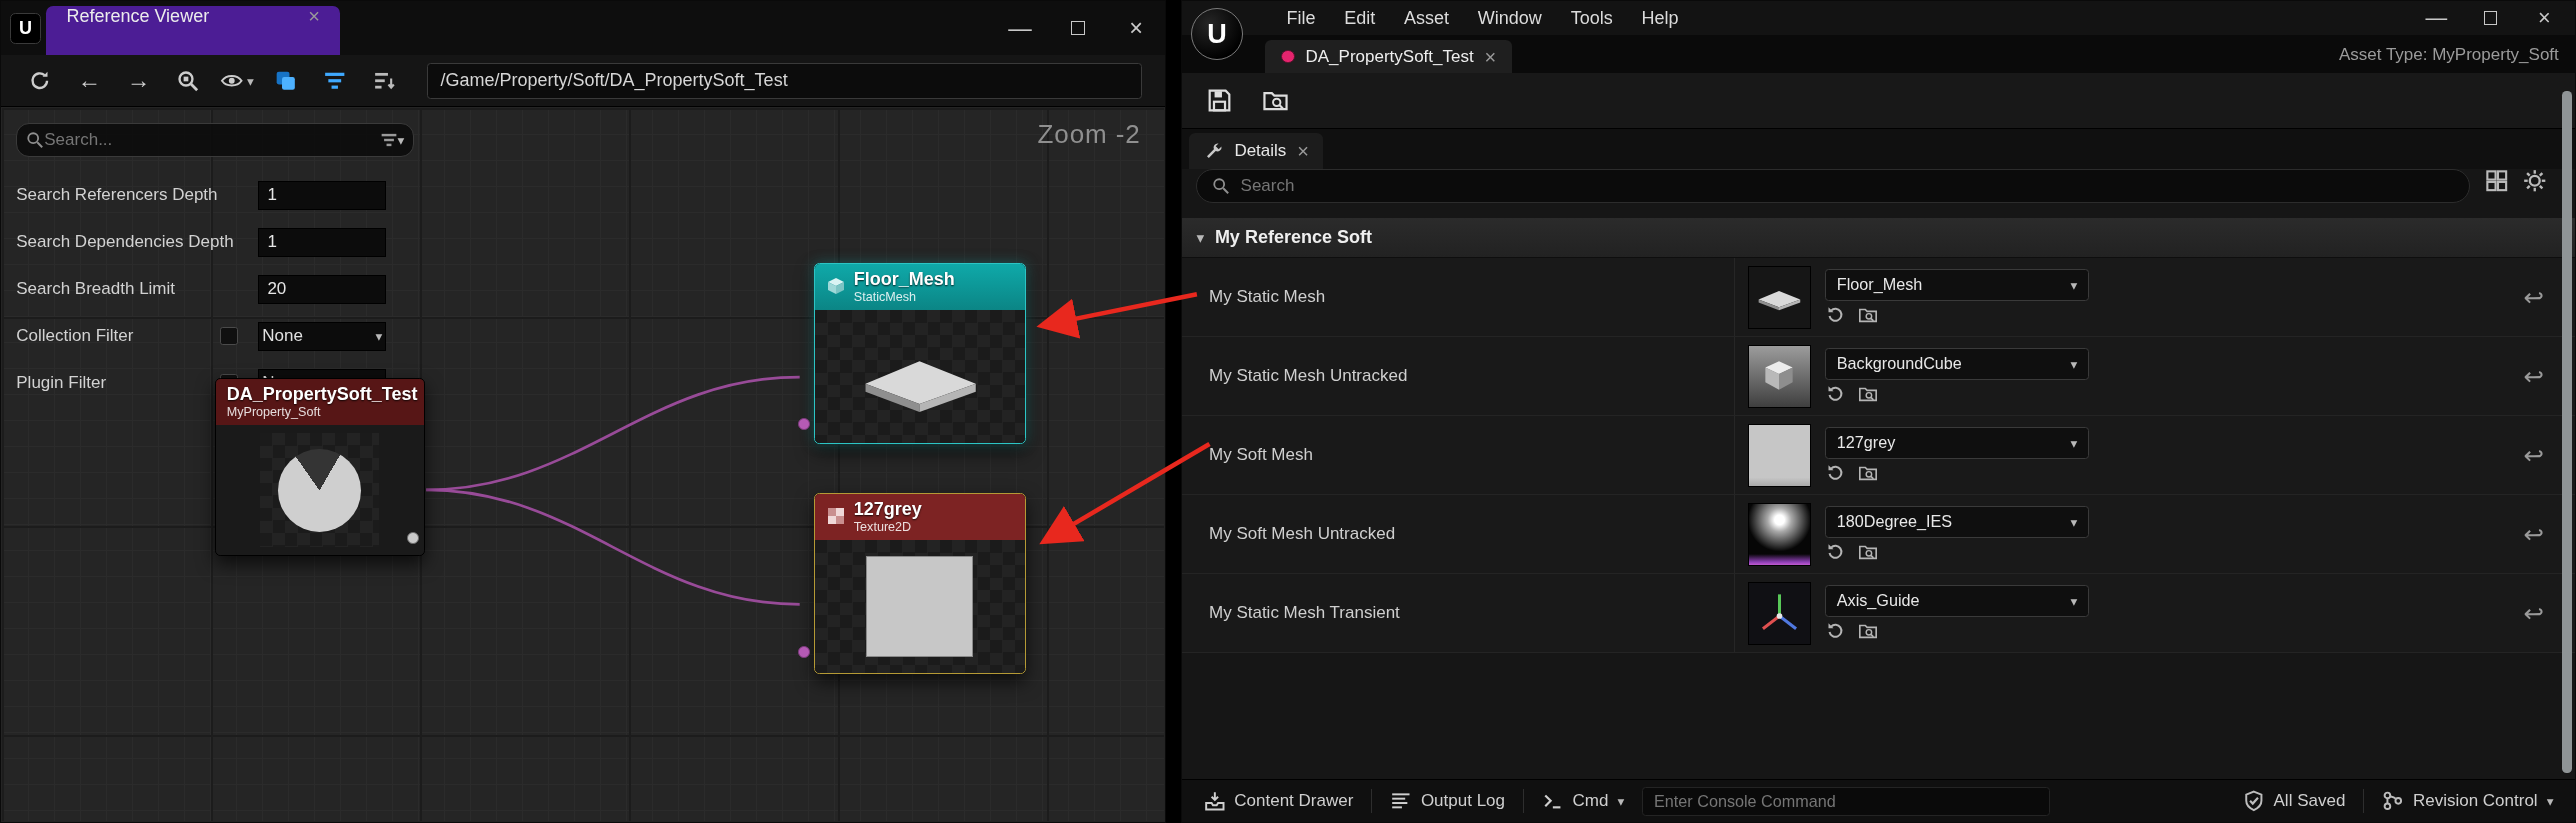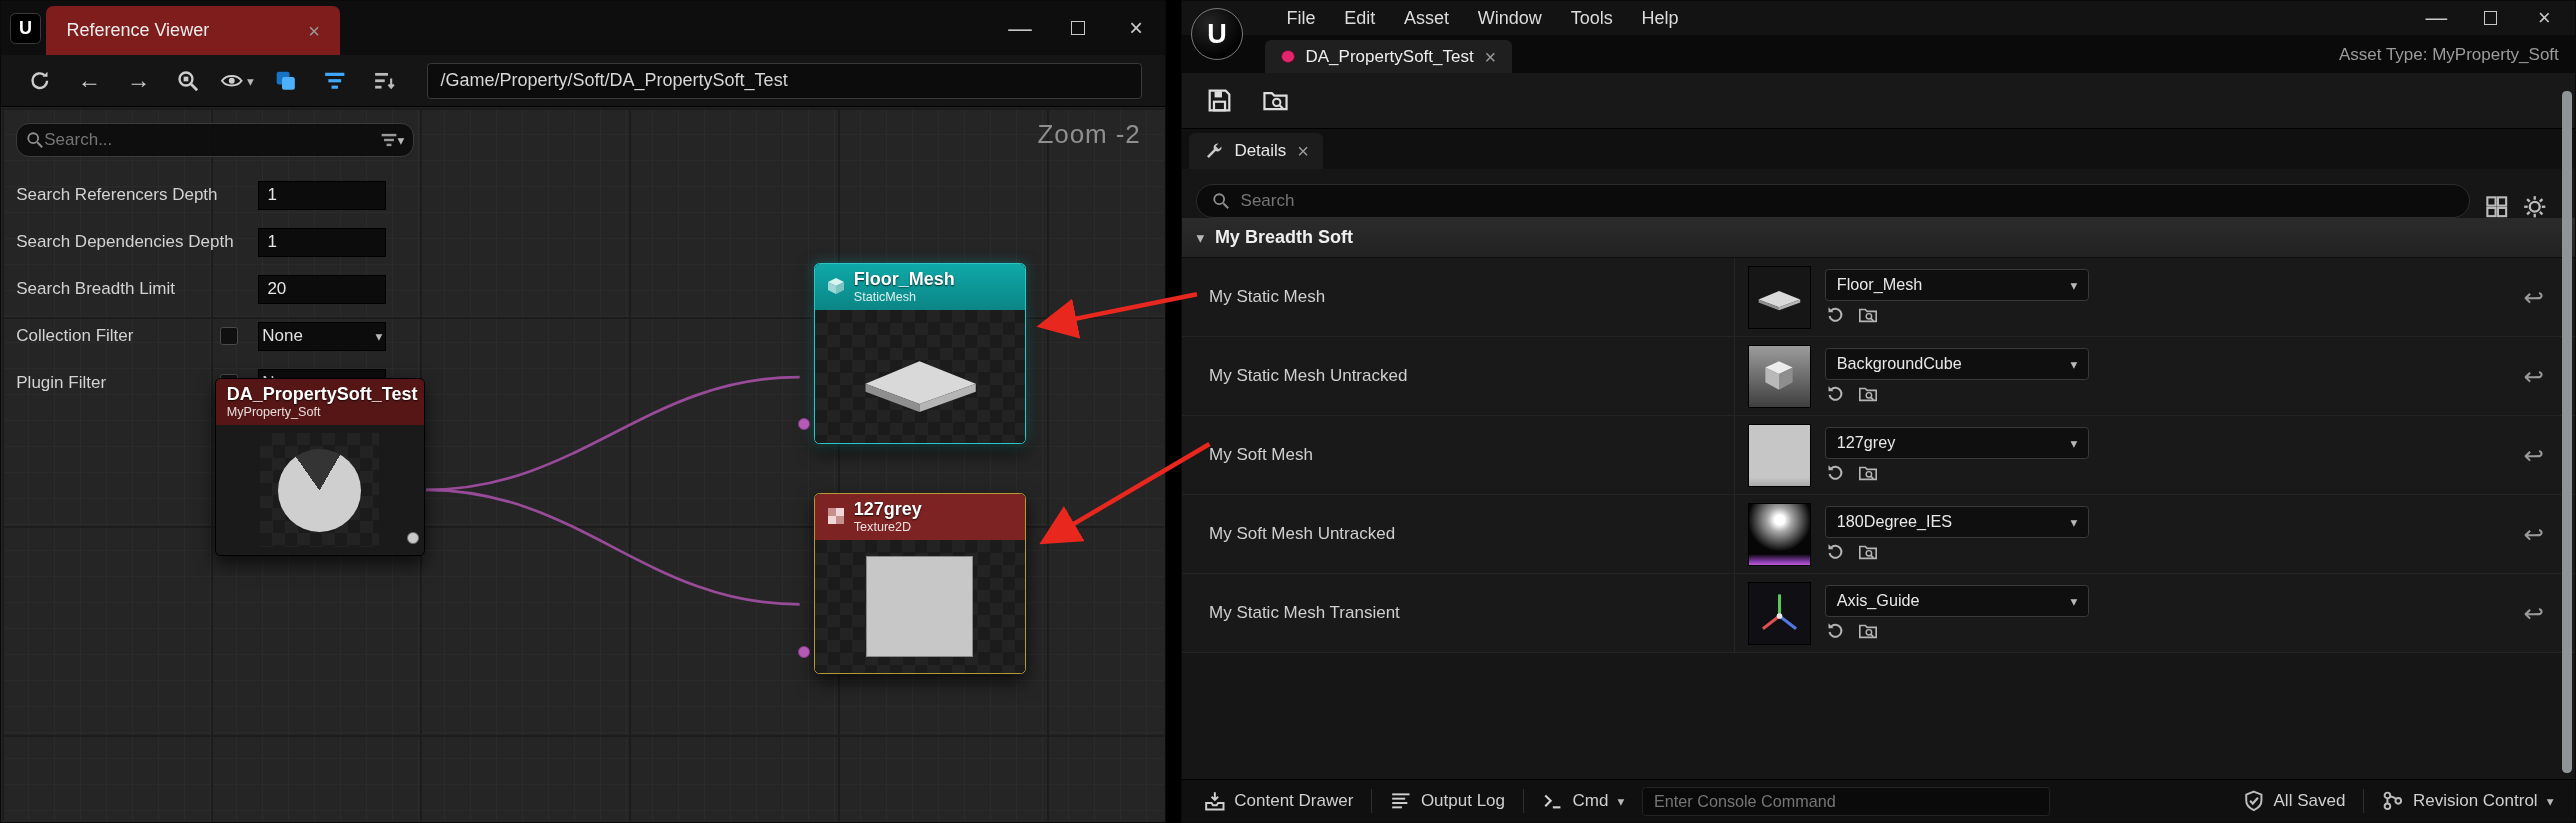--- a/index.html
+++ b/index.html
@@ -6,21 +6,21 @@
   html,body{width:2576px;height:823px;background:#000;overflow:hidden;position:relative;
     font-family:"Liberation Sans","DejaVu Sans",sans-serif;color:#ccc}
   svg{display:block}
   .svgi{width:23.5px;height:23.5px}
 
   
   #lw{position:absolute;left:0;top:0;width:1166px;height:823px;background:#242424;border:0.9px solid #0a0a0a}
   .lw-title{height:54px;background:#0e0e0e;display:flex;align-items:stretch;position:relative}
   .ue-badge{width:31px;height:31px;margin:11.7px 5.4px 11.7px 9px;background:#000;border:0.9px solid #3a3a3a;border-radius:5.4px;
     color:#fff;font-weight:bold;font-size:18px;display:flex;align-items:center;justify-content:center}
-  .lw-tab{display:flex;align-items:center;gap:99px;background:#7f1d1d;padding:0 20px;margin-top:5.4px;
+  .lw-tab{display:flex;gap:99px;background:#4c1d95;padding:0 20px;margin-top:5.4px;
     border-radius:7.2px 7.2px 0 0;font-size:18px;color:#ececec}
   .tab-x{color:#9a9a9a;font-size:20px;line-height:1}
   .win-ctrls{margin-left:auto;display:flex;align-items:center}
   .wc{width:58px;height:54px;display:flex;align-items:center;justify-content:center;color:#c8c8c8;font-size:23.5px}
   .maxbox{width:14.4px;height:14.4px;border:1.8px solid #c8c8c8;display:block}
   .lw-toolbar{height:52px;background:#151515;border-bottom:0.9px solid #000;display:flex;align-items:center;padding:0 18px;gap:7.2px}
   .tbtn{height:40px;min-width:42px;display:flex;align-items:center;justify-content:center;gap:3.6px;border-radius:3.6px;color:#cfcfcf;font-size:23.5px}
   .caret{font-size:13.5px;color:#b9b9b9}
   .path-field{flex:1;height:36px;margin-left:14.4px;margin-right:5.4px;background:#0c0c0c;border:0.9px solid #3a3a3a;border-radius:3.6px;
     display:flex;align-items:center;padding:0 12.6px;font-size:18px;color:#d6d6d6;white-space:nowrap;overflow:hidden}
@@ -76,21 +76,21 @@
     color:#fff;display:flex;align-items:center;justify-content:center;font-size:27px;font-weight:bold}
   .rw-tabstrip{height:38px;background:#0a0a0a;display:flex;align-items:flex-end;padding-left:83px;position:relative}
   .rw-tab{height:33px;background:#1f1f1f;border-radius:6.3px 6.3px 0 0;display:flex;align-items:center;gap:10.8px;
     padding:0 16.2px;font-size:17px;color:#efefef}
   .asset-dot{width:13.5px;height:13.5px;border-radius:50%;background:#e6246e;border:1.8px solid #57112c}
   .asset-type{position:absolute;right:16.2px;top:10px;font-size:17px;color:#9b9b9b}
   .rw-toolbar{height:56px;background:#181818;border-bottom:0.9px solid #000;display:flex;align-items:center;gap:14.4px;padding:0 16.2px}
   .rw-dtabs{height:40px;background:#101010;display:flex;align-items:flex-end;padding-left:7.2px}
   .dtab{height:36px;background:#1c1c1c;border-radius:6.3px 6.3px 0 0;display:flex;align-items:center;gap:10.8px;padding:0 14.4px;
     font-size:17px;color:#e8e8e8}
-  .rw-search{height:49px;display:flex;align-items:flex-end;gap:14.4px;padding:0 14.4px;background:#161616}
+  .rw-search{height:49px;display:flex;align-items:flex-start;gap:14.4px;padding:0 14.4px;background:#161616}
   .search-pill{flex:0 0 1274px;height:34px;background:#0b0b0b;border:0.9px solid #2c2c2c;border-radius:17px;
     display:flex;align-items:center;gap:10.8px;padding:0 14.4px}
   .search-pill input{flex:1;background:none;border:none;outline:none;color:#cfcfcf;font-size:17px}
   .rw-cat{height:40px;background:linear-gradient(#2b2b2b,#222);border-bottom:0.9px solid #0e0e0e;
     display:flex;align-items:center;gap:10.8px;padding:0 14.4px;font-size:18px;font-weight:bold;color:#efefef}
   .rw-rows{background:#1a1a1a}
   .prow{height:79px;display:flex;align-items:center;background:#191919;border-bottom:0.9px solid #242424;position:relative}
   .plabel{width:552px;padding-left:27px;font-size:17px;color:#cfcfcf;flex:0 0 552px}
   .pval{flex:1;display:flex;align-items:center;height:100%;border-left:0.9px solid #262626;padding-left:12.6px;gap:14.4px}
   .pthumb{width:63px;height:63px;border:0.9px solid #000;flex:0 0 63px;position:relative;overflow:hidden;
@@ -372,21 +372,21 @@
           <line x1="3.5" y1="3.5" x2="5.7" y2="5.7"></line>
           <line x1="14.3" y1="14.3" x2="16.5" y2="16.5"></line>
           <line x1="3.5" y1="16.5" x2="5.7" y2="14.3"></line>
           <line x1="14.3" y1="5.7" x2="16.5" y2="3.5"></line>
         </g>
       </svg>
   </div>
 
   <div class="rw-cat">
     <span class="caret" style="font-size:15.3px">▾</span>
-    <span>My Breadth Soft</span>
+    <span>My Reference Soft</span>
   </div>
 
   <div class="rw-rows">
 
     <div class="prow">
       <span class="plabel">My Static Mesh</span>
       <div class="pval">
         <div class="pthumb checker">
           <svg width="52" height="34" viewBox="0 0 120 80">
               <polygon points="12,46 60,26 110,46 60,64" fill="#d9d9d9"></polygon>

